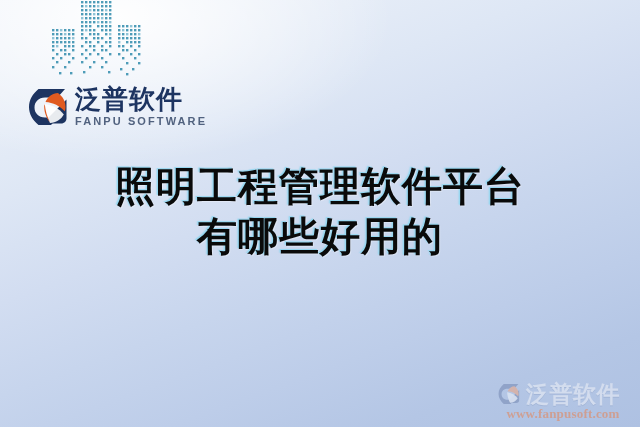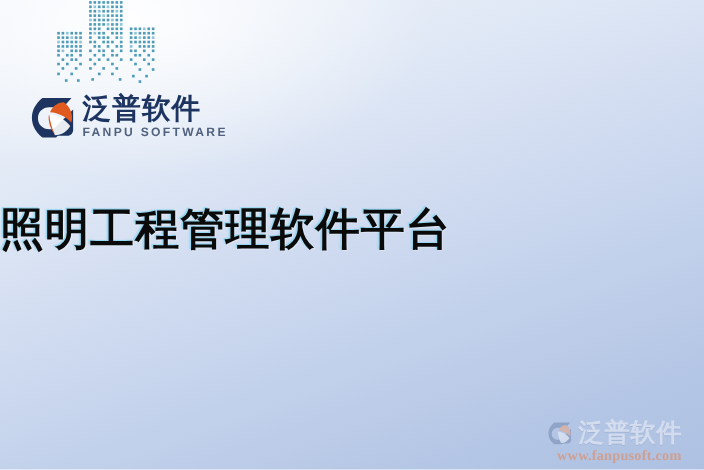--- a/index.html
+++ b/index.html
@@ -72,23 +72,23 @@
     font-weight: bold;
     color: #51627f;
     letter-spacing: 2.1px;
     font-family: "Liberation Sans", sans-serif;
   }
 
   
   #headline {
     position: absolute;
     left: 0;
-    top: 184px;
+    top: 161px;
     width: 640px;
-    text-align: left;
+    text-align: center;
   }
   .headline-line {
     font-family: "DejaVu Sans", "Liberation Sans", sans-serif;
     font-size: 40px;
     font-weight: bold;
     color: #0a0a0a;
     letter-spacing: 1px;
     line-height: 50px;
     text-shadow:
       -1px -1px 0 rgba(150,215,240,0.95),
@@ -389,20 +389,21 @@
       </svg>
     </div>
     <div class="brand-words">
       <div class="brand-cn">泛普软件</div>
       <div class="brand-en">FANPU SOFTWARE</div>
     </div>
   </div>
 
   <div id="headline">
     <div class="headline-line">照明工程管理软件平台</div>
+    <div class="headline-line">有哪些好用的</div>
   </div>
 
   <div id="watermark">
     <div class="wm-row">
       <div class="wm-mark">
         <svg width="26" height="22" viewBox="0 0 40 40" xmlns="http://www.w3.org/2000/svg">
           <path d="M10.5 2 L37 2 L29.5 10.5 L17 10.5 C10.5 10.5 6.5 15 6.5 20.5 C6.5 26 10.5 30.5 17 30.5 L30 30.5 L23 38 L10.5 38 C4.5 33 1 27 1 20 C1 13 4.5 7 10.5 2 Z" fill="#7b8fb8"></path>
           <path d="M14.5 36.5 L38.5 12.5 L38.5 31 C38.5 34 36.5 36.5 33 36.5 Z" fill="#7b8fb8"></path>
           <path d="M30 6 C35 9.5 37.5 14.5 37.5 20 C37.5 21.5 37.2 23 36.8 24.3 C32 19 25 15.5 17.5 15 C20 9.5 24.5 6 30 6 Z" fill="#e8a98c"></path>
           <path d="M16.5 17 C24.5 17.8 31.5 21.8 35.8 27.5 C33 32.5 28 35.8 22 36 C19 30.5 17 24 16.5 17 Z" fill="#eef2f8" opacity="0.92"></path>

